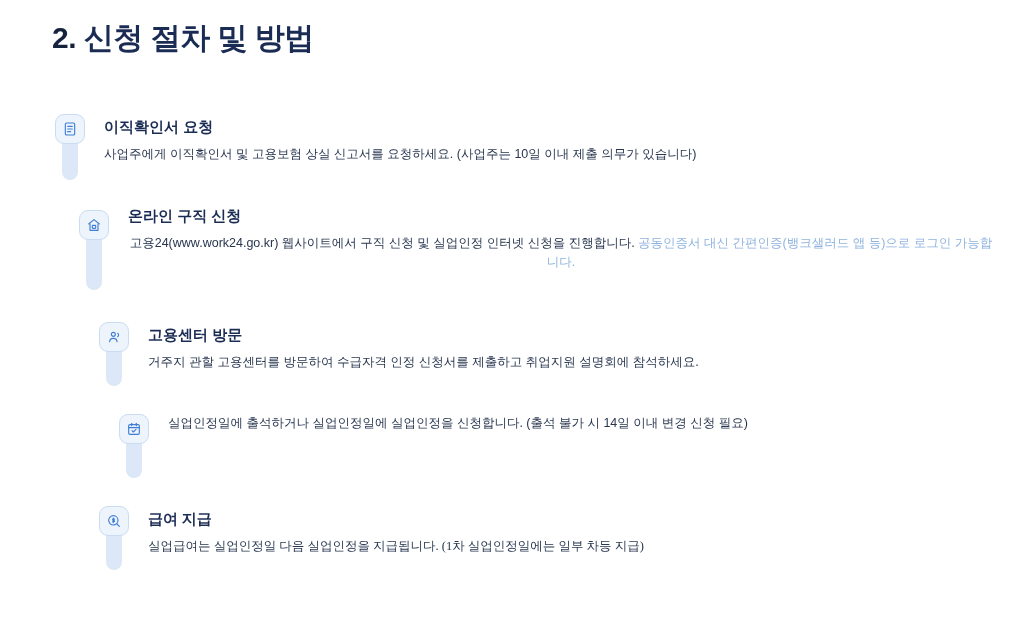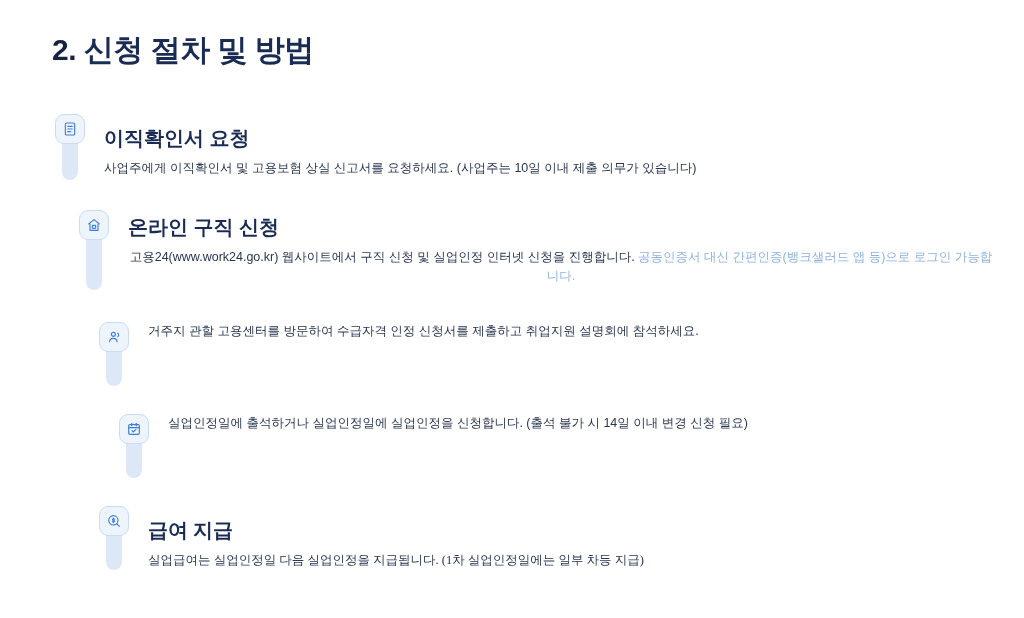--- a/index.html
+++ b/index.html
@@ -13,21 +13,21 @@
     font-family: "Liberation Sans", sans-serif;
     color: #1f2d4d;
     overflow: hidden;
     position: relative;
   }
 
   
   .page-title {
     position: absolute;
     left: 52px;
-    top: 30px;
+    top: 18px;
     font-size: 30px;
     font-weight: 700;
     letter-spacing: -0.5px;
     color: #1b2c54;
     white-space: nowrap;
   }
   .page-title .num {
     font-weight: 800;
     color: #16233f;
   }
@@ -72,24 +72,24 @@
   .step .icon-badge svg {
     display: block;
   }
 
   .step .texts {
     position: absolute;
     top: 6px;
   }
 
   .step-title {
-    font-size: 20px;
+    font-size: 15px;
     font-weight: 700;
     color: #1b2c54;
-    margin: 12px 0 9px 0;
+    margin: 4px 0 9px 0;
     line-height: 1.2;
     white-space: nowrap;
   }
 
   .step-desc {
     font-size: 12.5px;
     line-height: 1.55;
     color: #28364f;
     margin: 0;
     max-width: 880px;
@@ -144,20 +144,21 @@
   <div class="step" style="height:92px;">
     <div class="connector" style="left:106px; top:12px; height:62px;"></div>
     <div class="icon-badge" style="left:99px; top:10px;">
       <svg width="16" height="16" viewBox="0 0 24 24" fill="none" stroke="#3f7ed6" stroke-width="1.7" stroke-linecap="round" stroke-linejoin="round">
         <circle cx="11" cy="8" r="3"></circle>
         <path d="M5.5 19c0-3 2.5-5 5.5-5s5.5 2 5.5 5"></path>
         <path d="M17.5 6.5a3 3 0 0 1 0 5"></path>
       </svg>
     </div>
     <div class="texts" style="left:148px; top:10px;">
+      <p class="step-title">고용센터 방문</p>
       <p class="step-desc"><span>거주지 관할 고용센터를 방문하여 수급자격 인정 신청서를 제출하고 취업지원 설명회에 참석하세요.</span><span class="muted"></span></p>
     </div>
   </div>
 
   <div class="step" style="height:92px;">
     <div class="connector" style="left:126px; top:12px; height:62px;"></div>
     <div class="icon-badge" style="left:119px; top:10px;">
       <svg width="16" height="16" viewBox="0 0 24 24" fill="none" stroke="#3f7ed6" stroke-width="1.7" stroke-linecap="round" stroke-linejoin="round">
         <rect x="4" y="5.5" width="16" height="14.5" rx="2"></rect>
         <line x1="4" y1="10" x2="20" y2="10"></line>

